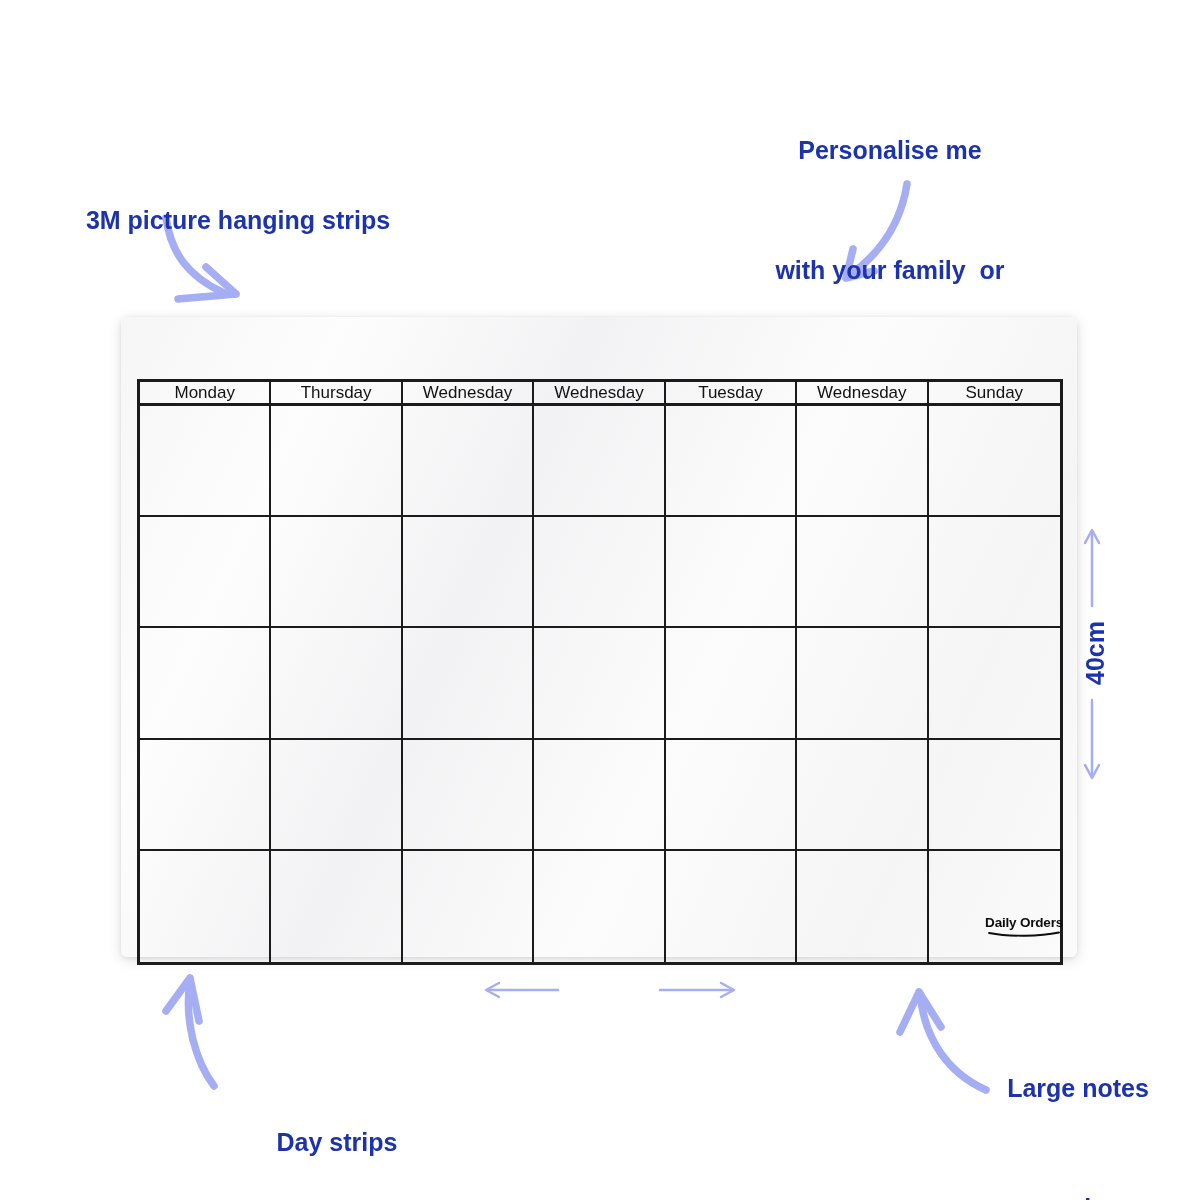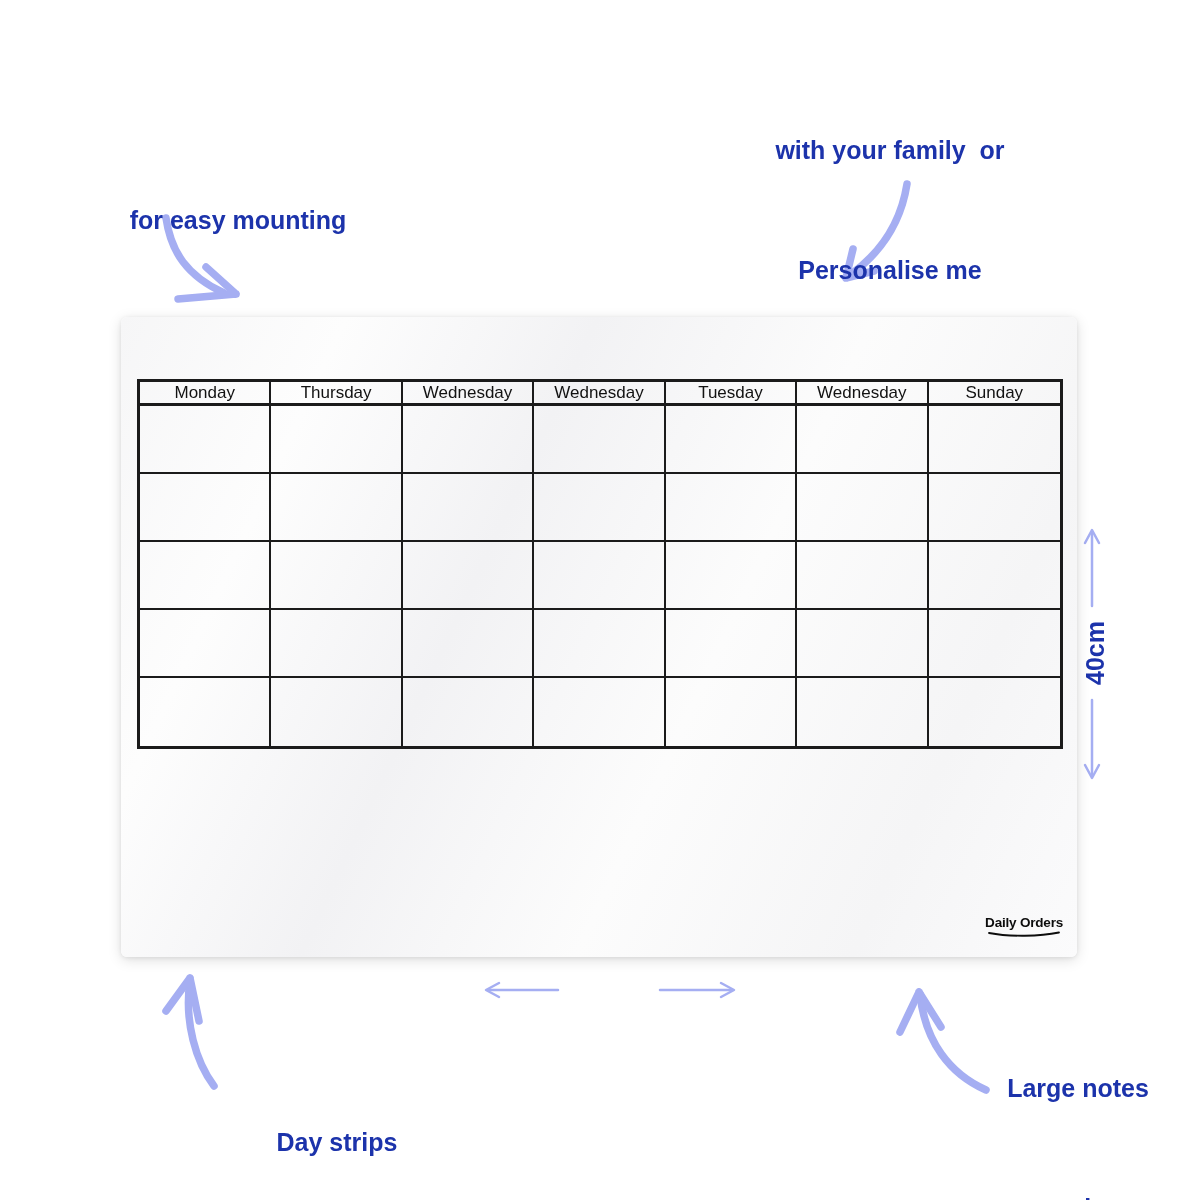--- a/index.html
+++ b/index.html
@@ -47,21 +47,21 @@
     position:absolute;
     left:121px;top:317px;
     width:956px;height:640px;
     background:linear-gradient(115deg,#f6f6f7 0%,#fdfdfd 18%,#f2f2f4 38%,#fcfcfc 60%,#f5f5f6 82%,#fbfbfc 100%);
     border-radius:6px;
     box-shadow:0 3px 14px rgba(0,0,0,0.13), 0 1px 4px rgba(0,0,0,0.08);
   }
   .grid{
     position:absolute;
     left:16px;top:62px;
-    width:926px;height:370px;
+    width:926px;height:586px;
     border:3px solid var(--grid-line);
     display:flex;flex-direction:column;
     background:transparent;
   }
   .grid-header{
     display:grid;
     grid-template-columns:repeat(7,1fr);
     height:24px;
     border-bottom:3px solid var(--grid-line);
   }
@@ -152,26 +152,27 @@
       <path class="thin" d="M1092 606 L1092 532"></path>
       <path class="thin" d="M1085 543 L1092 530 L1099 543"></path>
     </g>
     <g>
       <path class="thin" d="M1092 700 L1092 776"></path>
       <path class="thin" d="M1085 765 L1092 778 L1099 765"></path>
     </g>
   </svg>
 
   <div class="ann ann-strips">
+    <div>3M picture hanging strips</div>
     <div>for easy mounting</div>
   </div>
 
   <div class="ann ann-personalise">
+    <div>Personalise me</div>
     <div>with your family  or</div>
-    <div>Personalise me</div>
     <div>business name</div>
   </div>
 
   <div class="ann ann-dayboxes">
     <div>Day strips</div>
     
   </div>
 
   <div class="ann ann-largenotes">
     <div>Large notes</div>

